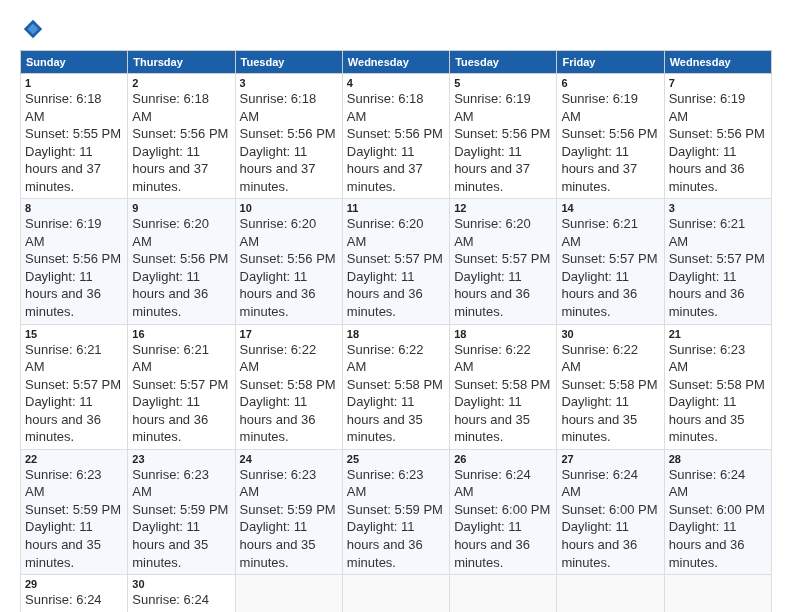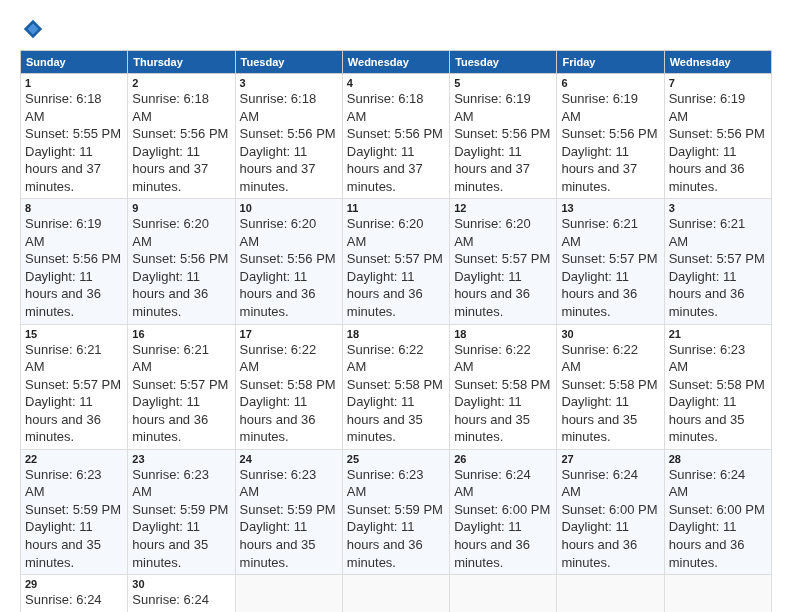--- a/index.html
+++ b/index.html
@@ -184,21 +184,21 @@
           </td>
           <td>
             <span class="day-num">11</span>
             <div class="day-info">Sunrise: 6:20 AM<br>Sunset: 5:57 PM<br>Daylight: 11 hours and 36 minutes.</div>
           </td>
           <td>
             <span class="day-num">12</span>
             <div class="day-info">Sunrise: 6:20 AM<br>Sunset: 5:57 PM<br>Daylight: 11 hours and 36 minutes.</div>
           </td>
           <td>
-            <span class="day-num">13</span>
+            <span class="day-num">14</span>
             <div class="day-info">Sunrise: 6:21 AM<br>Sunset: 5:57 PM<br>Daylight: 11 hours and 36 minutes.</div>
           </td>
           <td>
             <span class="day-num">3</span>
             <div class="day-info">Sunrise: 6:21 AM<br>Sunset: 5:57 PM<br>Daylight: 11 hours and 36 minutes.</div>
           </td>
         </tr>
         <tr>
           <td>
             <span class="day-num">15</span>

